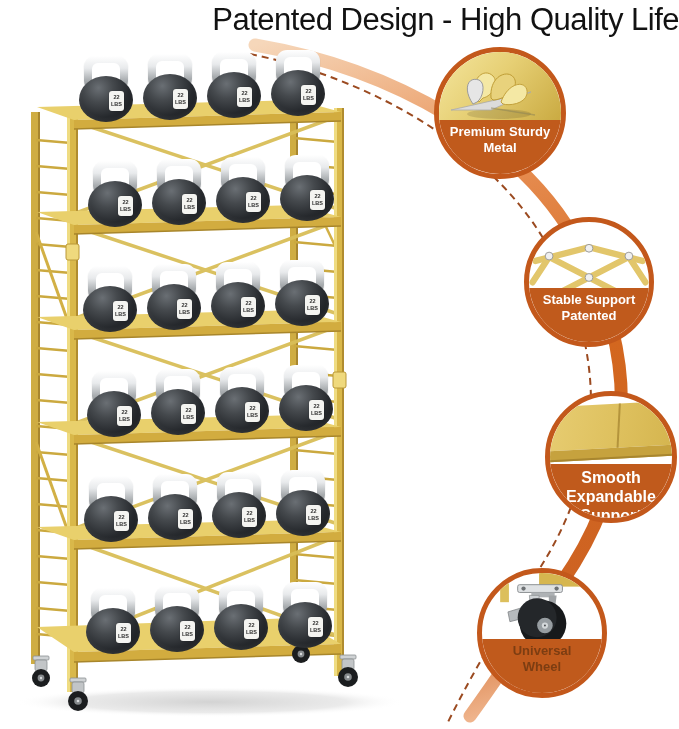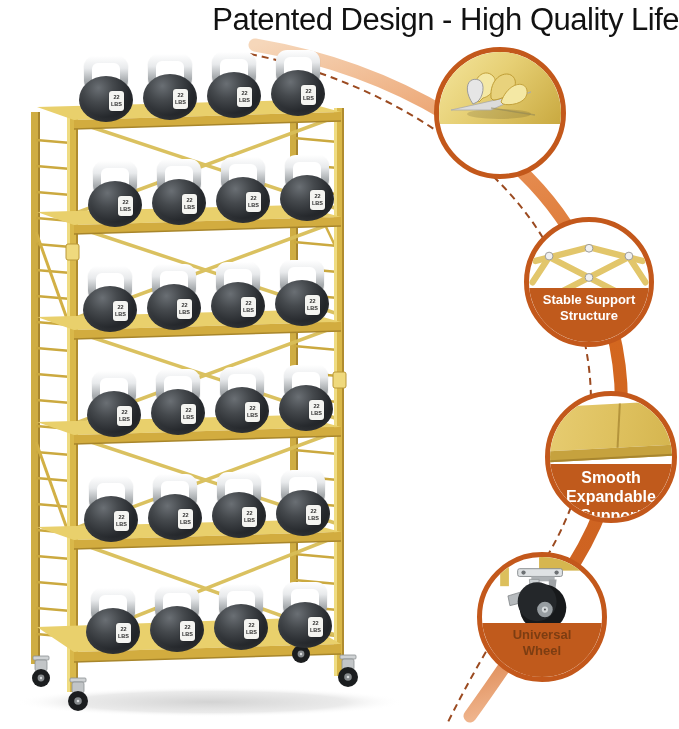--- a/index.html
+++ b/index.html
@@ -487,20 +487,24 @@
       <svg width="122" height="72" viewBox="0 0 122 72">
         <ellipse cx="60" cy="62" rx="32" ry="5" fill="#000" opacity="0.12"></ellipse>
         <polygon points="12,58 92,40 52,58" fill="#dcdcdc" stroke="#a9a9a9" stroke-width="0.8"></polygon>
         <line x1="52" y1="56" x2="96" y2="63" stroke="#8a8257" stroke-width="1.5" opacity="0.5"></line>
         <path d="M40,50 C28,30 44,14 54,24 C60,30 54,44 44,46 Z" fill="#F4E8A4" stroke="#C2A03B" stroke-width="1"></path>
         <path d="M52,46 C50,22 72,16 76,28 C79,38 64,48 54,48 Z" fill="#E8D27C" stroke="#BE9C35" stroke-width="1"></path>
         <path d="M62,50 C70,28 90,28 88,42 C86,52 70,54 64,52 Z" fill="#F4E8A4" stroke="#C2A03B" stroke-width="1"></path>
         <path d="M34,52 C24,38 28,24 40,28 C47,31 44,46 38,50 Z" fill="#e6e6e6" stroke="#9a9a9a" stroke-width="1"></path>
       </svg>
     </div>
+    <div class="band" style="color: rgb(255, 255, 255);">
+      <span>Premium Sturdy</span>
+        <span>Metal</span>
+    </div>
   </div>
 
   <div class="callout" style="left:524px;top:217px;width:130px;height:130px;text-decoration:underline;">
     <div class="art">
       <svg width="120" height="72" viewBox="0 0 122 74">
         <g stroke="#E2C66B" stroke-width="6.5" stroke-linecap="round" fill="none">
           <path d="M6,40 L61,26 L116,40"></path>
           <line x1="20" y1="36" x2="94" y2="74"></line>
             <line x1="102" y1="36" x2="28" y2="74"></line>
           <line x1="20" y1="36" x2="3" y2="62"></line>
@@ -509,39 +513,39 @@
         <g fill="#f0f0f0" stroke="#9a9a9a" stroke-width="1">
           <circle cx="20" cy="35" r="4"></circle>
             <circle cx="61" cy="27" r="4"></circle>
             <circle cx="102" cy="35" r="4"></circle>
             <circle cx="61" cy="57" r="4"></circle>
         </g>
       </svg>
     </div>
     <div class="band" style="color: rgb(255, 255, 255);">
       <span>Stable Support</span>
-        <span>Structure</span>
+        <span>Patented</span>
     </div>
   </div>
 
   <div class="callout" style="left:545px;top:391px;width:132px;height:132px;">
     <div class="art">
       <div class="panel">
         <div class="panel-top"></div>
         <div class="panel-edge"></div>
         <div class="panel-seam"></div>
       </div>
     </div>
     <div class="band" style="font-size: 16px; color: rgb(255, 255, 255);">
       <span>Smooth Expandable</span>
         <span>Support</span>
     </div>
   </div>
 
-  <div class="callout" style="left:477px;top:552px;width:130px;height:130px;">
+  <div class="callout" style="left:477px;top:568px;width:130px;height:130px;">
     <div class="art">
       <svg width="120" height="72" viewBox="0 0 122 74">
         <rect x="18" y="0" width="9" height="30" fill="#DCBF5C"></rect>
         <rect x="58" y="0" width="44" height="14" fill="#D6B64F"></rect>
         <ellipse cx="66" cy="71" rx="28" ry="3.5" fill="#000" opacity="0.12"></ellipse>
         <rect x="36" y="12" width="46" height="8" rx="2" fill="#dfe2e4" stroke="#8b8f92"></rect>
         <circle cx="42" cy="16" r="2.2" fill="#6d7174"></circle>
           <circle cx="76" cy="16" r="2.2" fill="#6d7174"></circle>
         <rect x="50" y="20" width="24" height="5" fill="#aeb2b5"></rect>
         <polygon points="48,23 58,23 58,48 50,42" fill="#ced2d5" stroke="#909497" stroke-width="0.8"></polygon>

